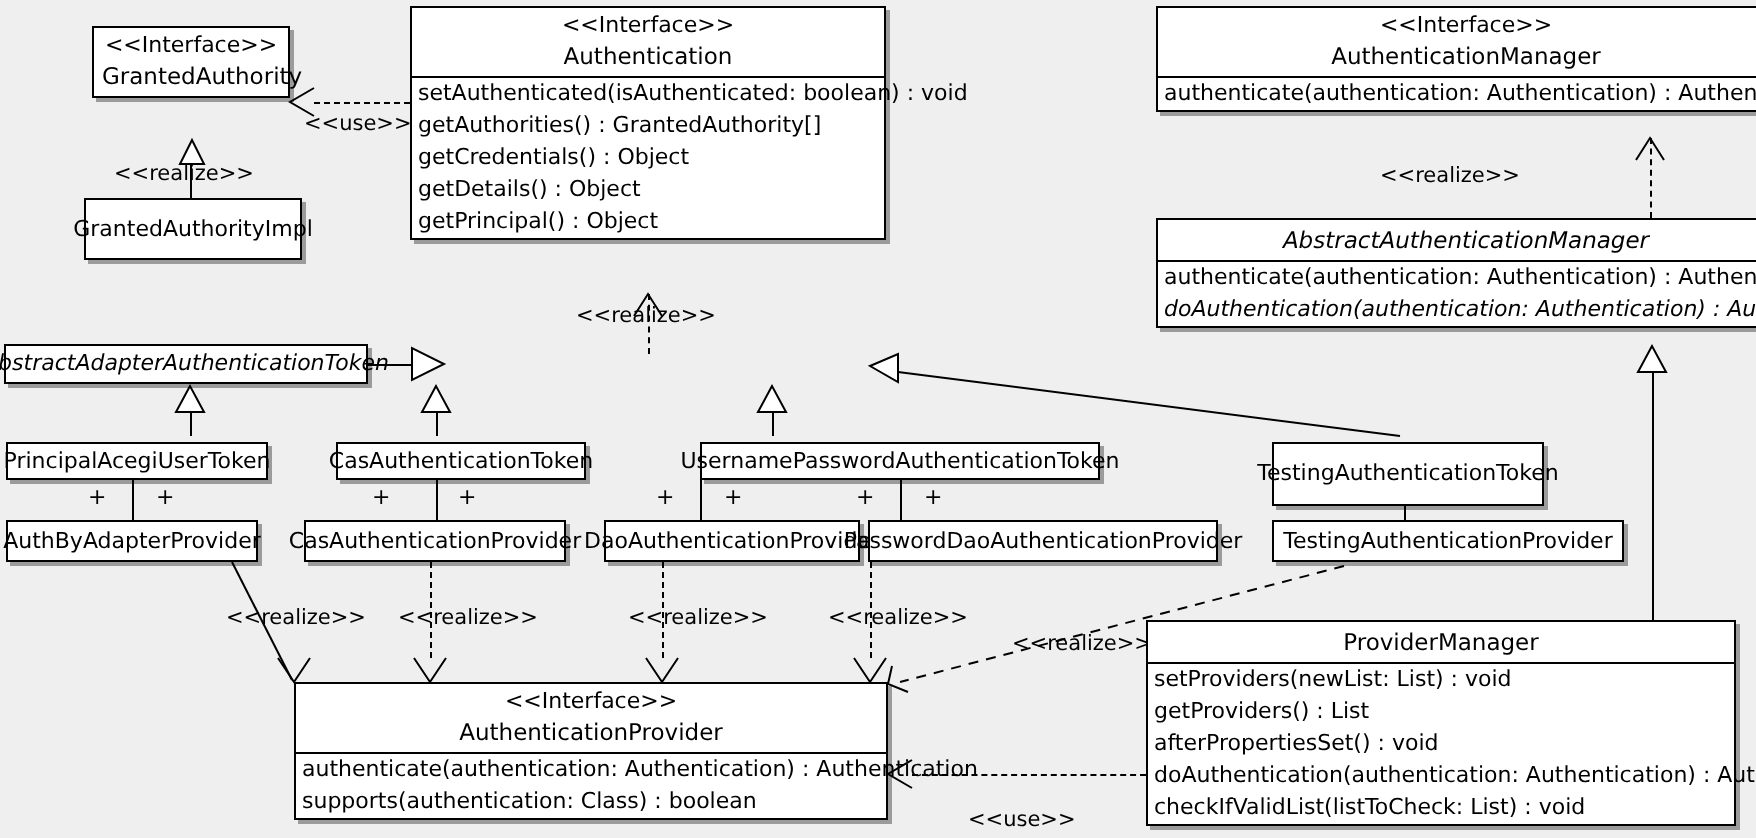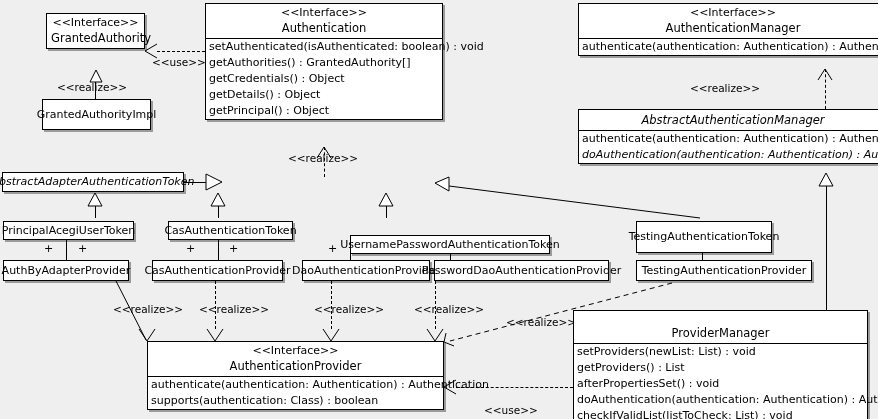--- a/index.html
+++ b/index.html
@@ -259,21 +259,21 @@
     <span>AbstractAdapterAuthenticationToken</span>
   </div>
 
 
   <div class="uml-simple" style="left:3px; top:221px; width:131px; height:19px;">
     <span>PrincipalAcegiUserToken</span>
   </div>
   <div class="uml-simple" style="left:156px; top:221px; width:125px; height:19px;margin-left:12px;">
     <span>CasAuthenticationToken</span>
   </div>
-  <div class="uml-simple" style="left:350px; top:235px; width:200px; height:19px;">
+  <div class="uml-simple" style="left:350px; top:221px; width:200px; height:19px;">
     <span>UsernamePasswordAuthenticationToken</span>
   </div>
   <div class="uml-simple" style="left:636px; top:221px; width:136px; height:32px;align-items:center;">
     <span>TestingAuthenticationToken</span>
   </div>
 
   <div class="uml-simple" style="left:3px; top:260px; width:126px; height:21px;">
     <span>AuthByAdapterProvider</span>
   </div>
   <div class="uml-simple" style="left:152px; top:260px; width:131px; height:21px;">
@@ -294,21 +294,21 @@
       <span class="uml-stereo">&lt;&lt;Interface&gt;&gt;</span>
       <span class="uml-title">AuthenticationProvider</span>
     </div>
     <div class="uml-section">
       <span class="uml-member">authenticate(authentication: Authentication) : Authentication</span>
       <span class="uml-member">supports(authentication: Class) : boolean</span>
     </div>
   </div>
 
   <div class="uml-box" style="left:573px; top:310px; width:295px;">
-    <div class="uml-head" style="padding-top:14px;">
+    <div class="uml-head" style="padding-top:2px;">
       <span class="uml-title">ProviderManager</span>
     </div>
     <div class="uml-section">
       <span class="uml-member">setProviders(newList: List) : void</span>
       <span class="uml-member">getProviders() : List</span>
       <span class="uml-member">afterPropertiesSet() : void</span>
       <span class="uml-member">doAuthentication(authentication: Authentication) : Authentication</span>
       <span class="uml-member">checkIfValidList(listToCheck: List) : void</span>
     </div>
   </div>

